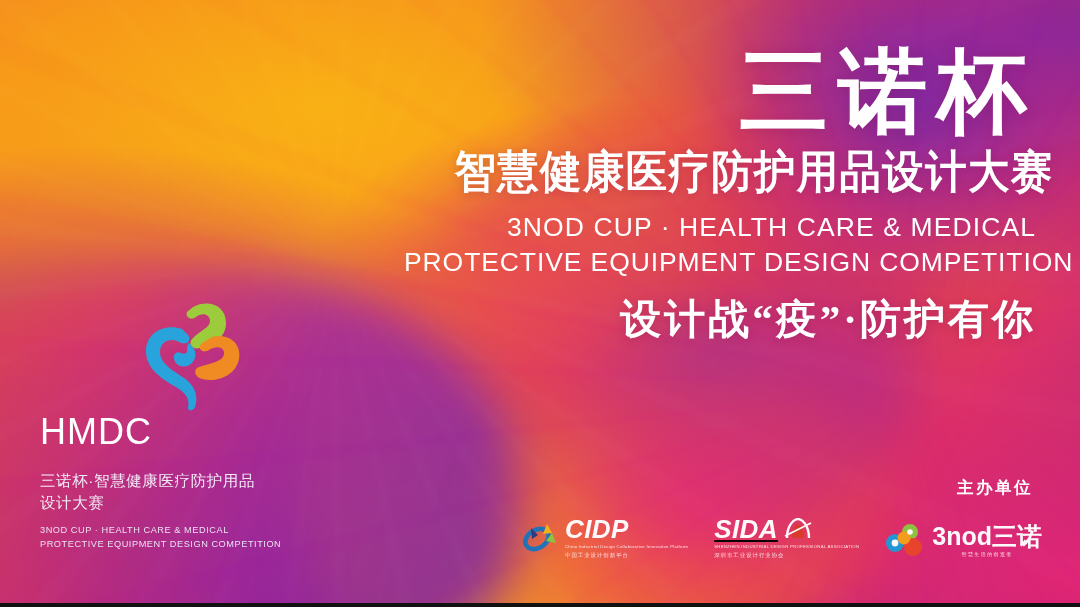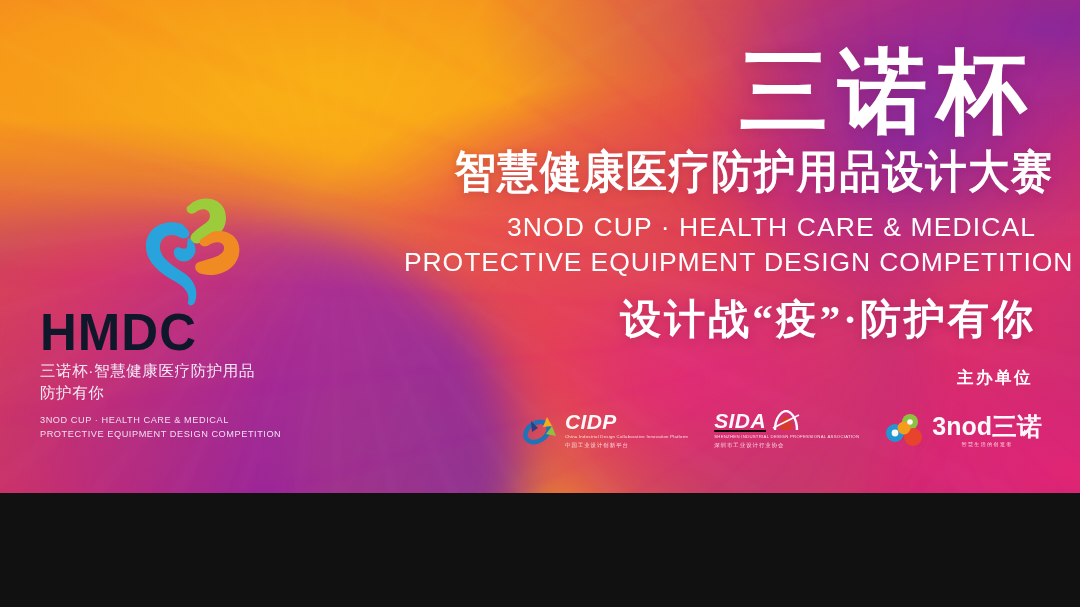--- a/index.html
+++ b/index.html
@@ -4,21 +4,21 @@
 <title>3NOD CUP Design Competition Poster</title>
 <style>
   * { margin:0; padding:0; box-sizing:border-box; }
   html,body{
     background:#111;
     font-family:"Liberation Sans","DejaVu Sans",sans-serif;
   }
   .poster{
     position:relative;
     width:1080px;
-    height:493px;
+    height:603px;
     overflow:hidden;
     background:#e8552f;
     isolation:isolate;
   }
 
   
   .bg-layer{ position:absolute; inset:0; pointer-events:none; }
 
   .bg-base{
     background:
@@ -190,31 +190,31 @@
     z-index:5;
   }
   .hmdc-mark{
     position:absolute;
     left:98px;
     top:-116px;
     width:104px;
     height:112px;
   }
   .hmdc-word{
-    font-size:51px;
+    font-size:36px;
     line-height:.92;
-    font-weight:700;
-    color:#0f172a;
+    font-weight:400;
+    color:#ffffff;
     letter-spacing:1px;
     font-family:"Liberation Sans","DejaVu Sans",sans-serif;
     position:relative;
     z-index:2;
   }
   .hmdc-cn{
-    margin-top:3px;
+    margin-top:21px;
     font-size:15.5px;
     line-height:1.42;
     color:#f3e9f7;
     letter-spacing:.6px;
     font-weight:400;
   }
   .hmdc-en{
     margin-top:9px;
     font-size:9.2px;
     line-height:1.55;
@@ -246,21 +246,21 @@
   }
   .sponsor{
     display:flex;
     align-items:center;
     gap:7px;
     opacity:.97;
   }
   .sp-mark{ flex:0 0 auto; }
   .sp-text{ line-height:1; }
   .sp-name{
-    font-size:21px;
+    font-size:26px;
     font-weight:700;
     color:#fff;
     letter-spacing:.4px;
     font-style:italic;
   }
   .sp-sub1{
     margin-top:2.5px;
     font-size:4.3px;
     color:#ffe4ea;
     letter-spacing:.25px;
@@ -323,21 +323,21 @@
 
       <path d="M74 38 C90 34 104 44 101 60 C98 76 80 84 64 80 C56 78 55 70 61 68 C74 64 85 62 86 55 C87 48 78 46 71 51 C65 55 59 50 63 45 Z" fill="#F08A22"></path>
 
       <path d="M44 30 C26 24 8 34 8 52 C8 70 24 80 38 88 C48 94 52 100 50 108 C49 112 55 113 57 108 C61 96 56 86 46 79 C34 71 22 64 22 53 C22 43 32 38 41 43 C48 47 54 42 50 36 Z" fill="#29A3DC"></path>
 
       <path d="M50 44 C58 48 60 58 54 64 C48 70 38 68 36 60 C35 55 39 52 43 54 C47 56 50 54 49 50 Z" fill="#29A3DC"></path>
     </svg>
     <div class="hmdc-word">HMDC</div>
     <div class="hmdc-cn">
       <div>三诺杯·智慧健康医疗防护用品</div>
-      <div>防护有你</div>
+      <div>设计大赛</div>
     </div>
     <div class="hmdc-en">
       <div>3NOD CUP · HEALTH CARE &amp; MEDICAL</div>
       <div>PROTECTIVE EQUIPMENT  DESIGN COMPETITION</div>
     </div>
   </div>
 
   <div class="organizer-label">主办单位</div>
 
   <div class="sponsors">

